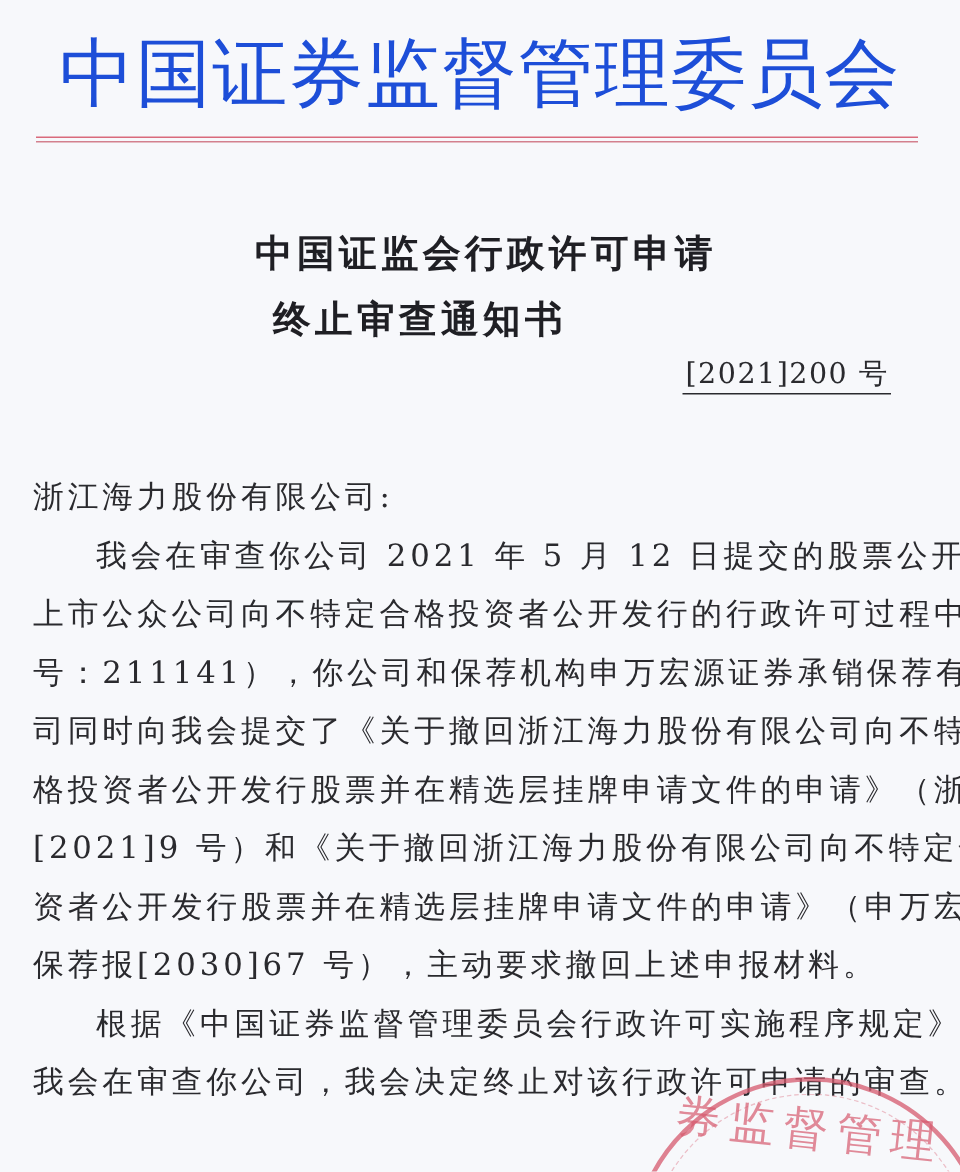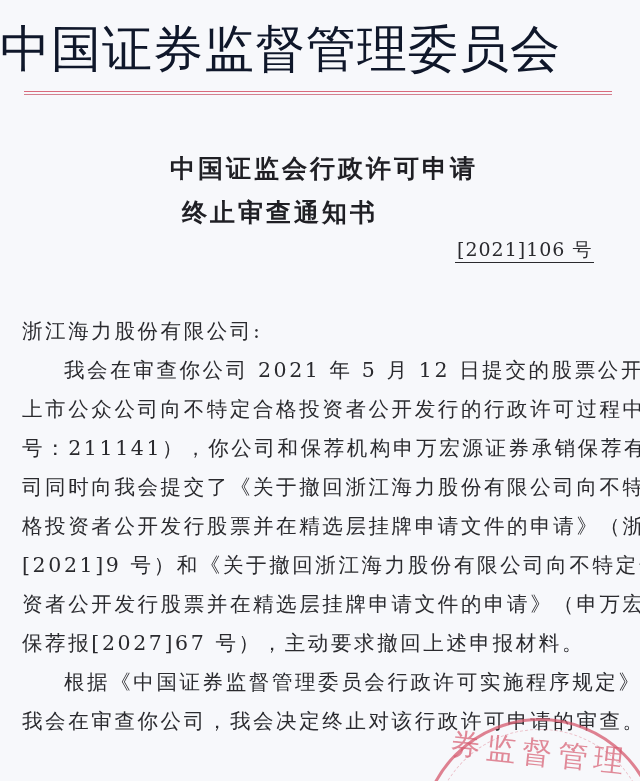--- a/index.html
+++ b/index.html
@@ -5,23 +5,24 @@
   html, body { margin: 0; padding: 0; }
   body {
     width: 640px; height: 781px; overflow: hidden;
     background: #f7f8fb;
     position: relative;
     font-family: "DejaVu Serif", "Liberation Serif", serif;
     color: #2a2a2e;
   }
   .masthead {
     position: absolute; left: 0; top: 18px; width: 640px;
+    text-align: center;
     font-family: "DejaVu Serif", "Liberation Serif", serif;
     font-size: 50px; line-height: 62px;
-    color: #0f172a;
+    color: #1d4ed8;
     letter-spacing: 1px;
     white-space: nowrap;
   }
   .rule {
     position: absolute; left: 24px; width: 588px; height: 0;
     border-top: 1px solid #d96a7c;
   }
   .rule.r1 { top: 91px; }
   .rule.r2 { top: 94px; border-top-color: #d3808e; }
   .title {
@@ -69,33 +70,33 @@
 </head>
 <body>
 
 <div class="masthead">中国证券监督管理委员会</div>
 <div class="rule r1"></div>
 <div class="rule r2"></div>
 
 <div class="title t1">中国证监会行政许可申请</div>
 <div class="title t2">终止审查通知书</div>
 
-<div class="docno">[2021]106 号</div>
+<div class="docno">[2021]200 号</div>
 
 <div class="body-text" style="top:312px;">
   <div class="line" style="top:0px;">浙江海力股份有限公司:</div>
 
   <div class="line indent" style="top:39px;">我会在审查你公司 2021 年 5 月 12 日提交的股票公开转让的非</div>
   <div class="line" style="top:78px;">上市公众公司向不特定合格投资者公开发行的行政许可过程中（单</div>
   <div class="line" style="top:117px;">号：211141），你公司和保荐机构申万宏源证券承销保荐有限责任公</div>
   <div class="line" style="top:156px;">司同时向我会提交了《关于撤回浙江海力股份有限公司向不特定合</div>
   <div class="line" style="top:195px;">格投资者公开发行股票并在精选层挂牌申请文件的申请》（浙海力</div>
   <div class="line" style="top:234px;">[2021]9 号）和《关于撤回浙江海力股份有限公司向不特定合格投</div>
   <div class="line" style="top:273px;">资者公开发行股票并在精选层挂牌申请文件的申请》（申万宏源承销</div>
-  <div class="line" style="top:312px;">保荐报[2027]67 号），主动要求撤回上述申报材料。</div>
+  <div class="line" style="top:312px;">保荐报[2030]67 号），主动要求撤回上述申报材料。</div>
 
   <div class="line indent" style="top:351px;">根据《中国证券监督管理委员会行政许可实施程序规定》第二</div>
   <div class="line" style="top:390px;">我会在审查你公司，我会决定终止对该行政许可申请的审查。</div>
 </div>
 
 <div class="seal">
   <div class="seal-inner"></div>
   <div class="seal-text">券监督管理</div>
 </div>
 

